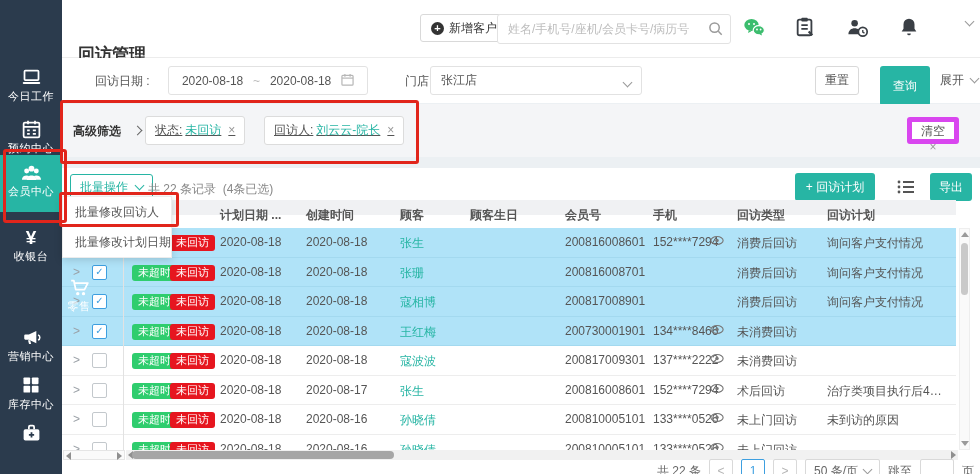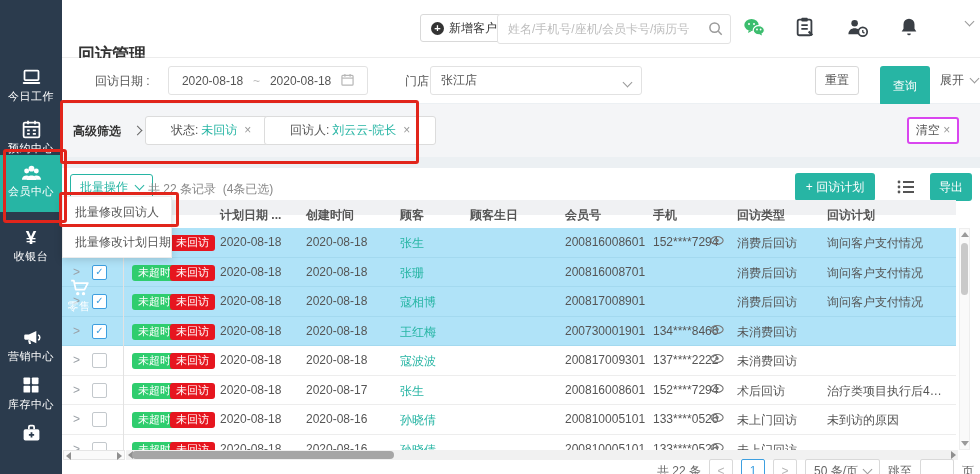--- a/index.html
+++ b/index.html
@@ -42,24 +42,24 @@
   .reset{position:absolute;left:753px;top:8px;width:44px;height:29px;background:#fff;border:1px solid #d9d9d9;border-radius:3px;
          font-size:12px;color:#555;cursor:pointer;}
   .query{position:absolute;left:818px;top:8px;width:50px;height:40px;background:var(--accent);border:none;border-radius:3px;
          font-size:12px;color:#fff;cursor:pointer;}
   .expand-toggle{position:absolute;left:878px;top:14px;color:#555;cursor:pointer;}
   
   .advbar{position:absolute;left:62px;top:104px;width:918px;height:53px;background:#f4f5f7;}
   .adv-label{position:absolute;left:11px;top:19px;font-weight:bold;color:#333;}
   .adv-chev{position:absolute;left:72px;top:21px;}
   .tag{position:absolute;top:12px;height:29px;line-height:27px;background:#fff;border:1px solid #dcdcdc;border-radius:3px;
-       padding:0 25px;box-sizing:border-box;white-space:nowrap;cursor:default;}
+       padding:0 9px;box-sizing:border-box;white-space:nowrap;cursor:default;text-decoration:underline;}
   .tag .val{color:var(--accent);margin-left:3px;}
   .tag .x{color:#999;margin-left:7px;cursor:pointer;}
-  .clearbtn{position:absolute;left:845px;top:13px;width:52px;height:27px;background:#fff;border:2px solid #d946ef;border-radius:3px;
+  .clearbtn{position:absolute;left:845px;top:13px;width:52px;height:27px;background:#fff;border:5px solid #d946ef;border-radius:3px;
             color:#555;font-size:12px;cursor:pointer;}
   
   .content{position:absolute;left:62px;top:168px;width:918px;height:306px;background:#fff;}
   .batch-btn{position:absolute;left:8px;top:6px;height:27px;padding:0 9px;background:#fff;border:1px solid var(--accent);
              border-radius:3px;color:var(--accent);font-size:12px;cursor:pointer;}
   .summary{position:absolute;left:86px;top:13px;color:#888;}
   .plan-btn{position:absolute;left:733px;top:5px;width:80px;height:28px;background:var(--accent);border:none;border-radius:3px;
             color:#fff;font-size:12px;cursor:pointer;}
   .list-icon{position:absolute;left:835px;top:11px;width:18px;height:16px;cursor:pointer;}
   .export-btn{position:absolute;left:868px;top:5px;width:42px;height:28px;background:var(--accent);border:none;border-radius:3px;

